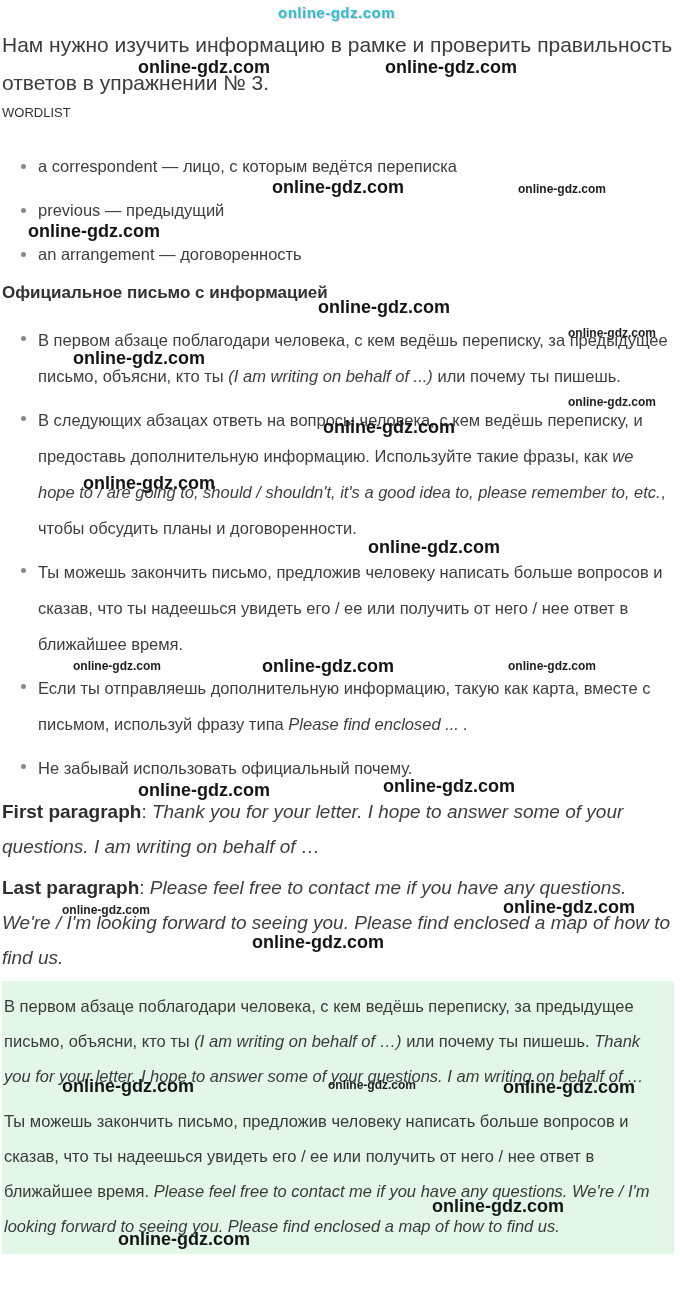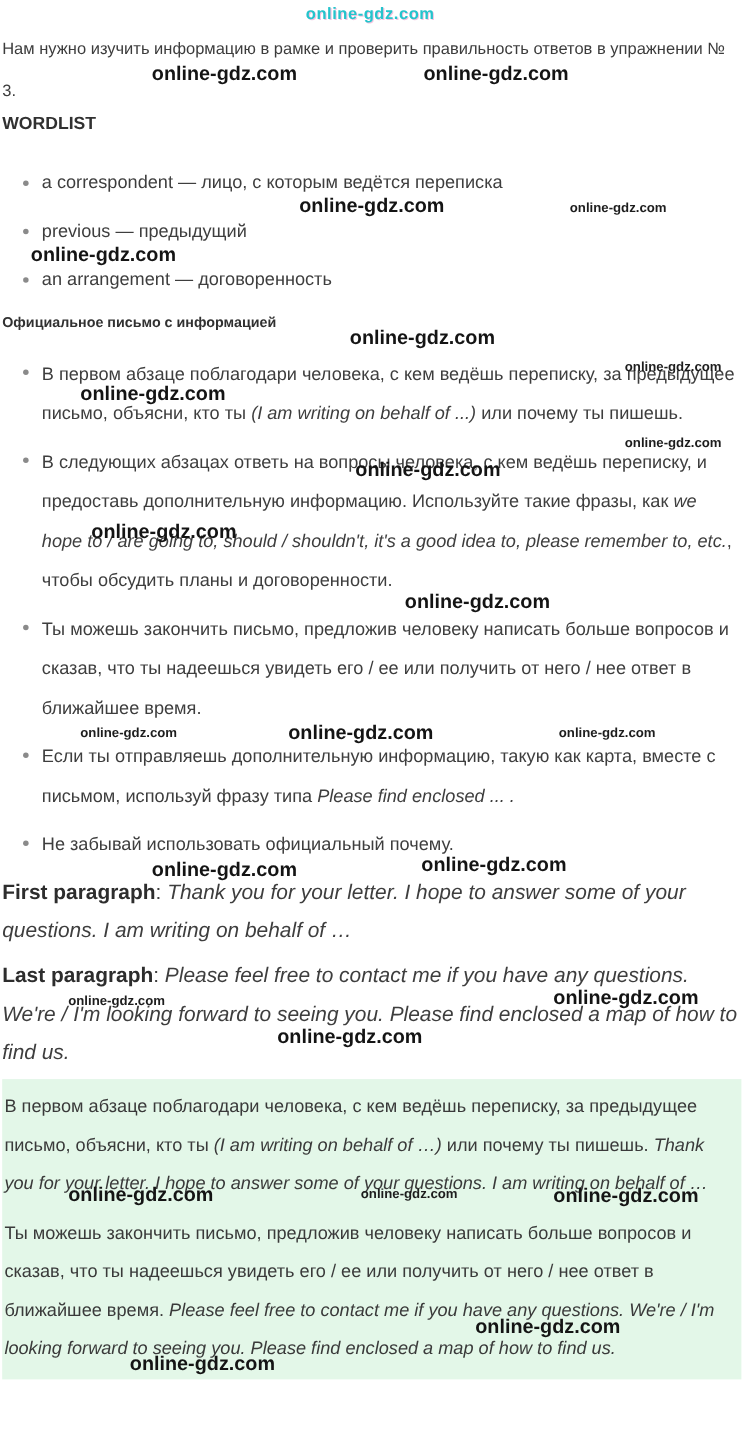--- a/index.html
+++ b/index.html
@@ -15,34 +15,34 @@
     width: 680px;
     height: 1316px;
     overflow: hidden;
     background: #ffffff;
   }
   .content {
     padding: 26px 6px 0 2px;
     font-size: 16.5px;
   }
   .intro {
-    font-size: 15px;
+    font-size: 21px;
     line-height: 38px;
     margin: 0;
     color: #3c3c3c;
   }
   .heading {
-    font-size: 16px;
+    font-size: 13px;
     line-height: 22px;
-    font-weight: bold;
+    font-weight: normal;
     color: #313131;
     margin: 0 0 26px 0;
   }
   .section-title {
-    font-size: 13px;
+    font-size: 17px;
     line-height: 22px;
     font-weight: bold;
     color: #313131;
     margin: 8px 0 18px 0;
   }
   ul.bullets {
     list-style: none;
     margin: 0;
     padding: 0;
   }

